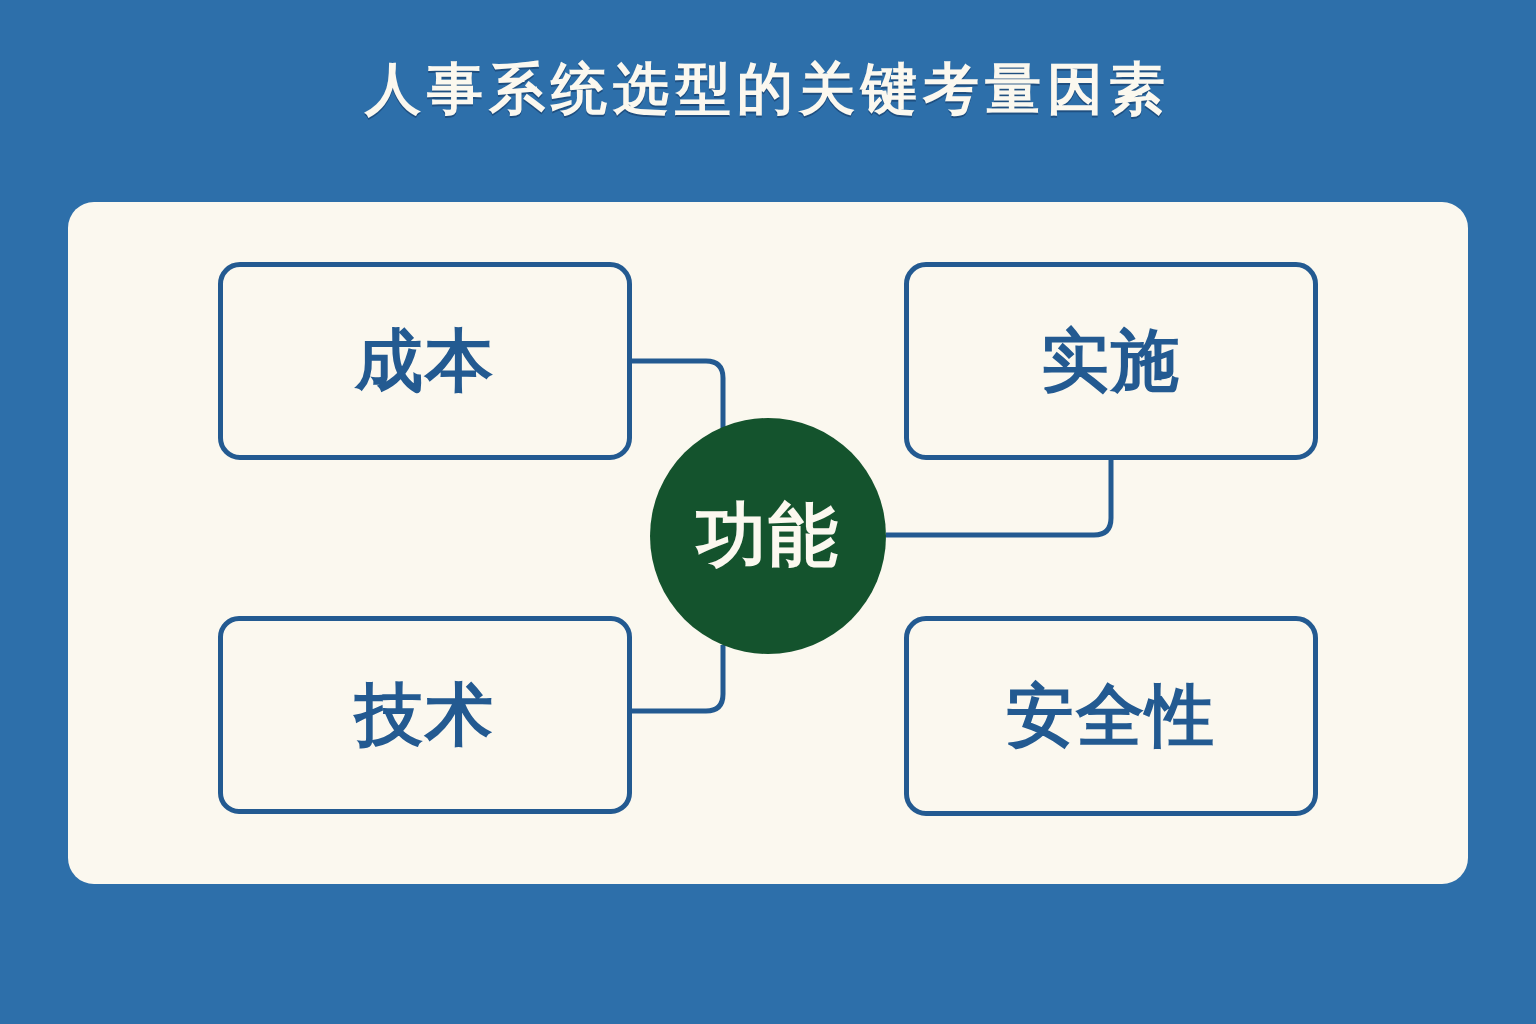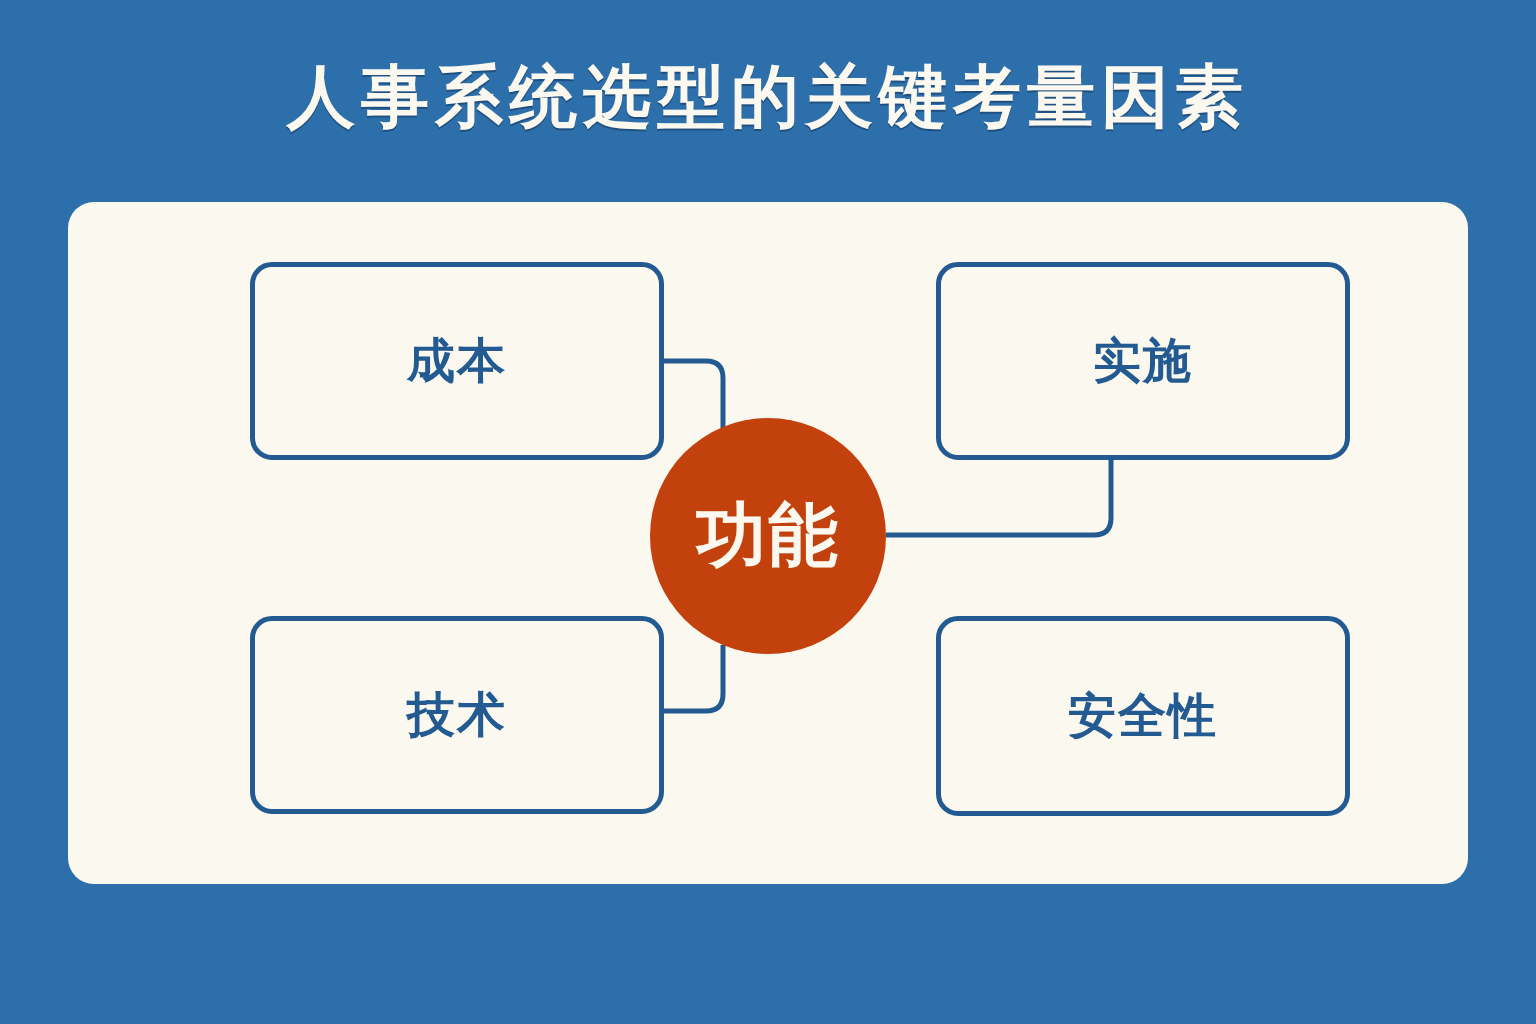--- a/index.html
+++ b/index.html
@@ -4,37 +4,37 @@
   <style>
     html, body { margin:0; padding:0; }
     body {
       width:1536px; height:1024px; overflow:hidden;
       background:#2d6faa;
       font-family: "DejaVu Sans", "Liberation Sans", sans-serif;
       position:relative;
     }
     .title {
       position:absolute; left:0; top:52px; width:1536px; text-align:center;
-      color:#fbf8ef; font-size:68px; font-weight:bold; letter-spacing:6px;
+      color:#fbf8ef; font-size:56px; font-weight:bold; letter-spacing:6px;
       text-shadow: 0 2px 0 #1f4f80;
     }
     .panel {
       position:absolute; left:68px; top:202px; width:1400px; height:682px;
       background:#fbf8ef; border-radius:26px;
     }
     svg.connectors { position:absolute; left:0; top:0; }
     .box {
       position:absolute; box-sizing:border-box;
       border:5px solid #235a91; border-radius:22px; background:#fbf8ef;
       display:flex; align-items:center; justify-content:center;
-      color:#235a91; font-size:48px; font-weight:bold; letter-spacing:2px;margin-left:32px;
+      color:#235a91; font-size:68px; font-weight:bold; letter-spacing:2px;
     }
     .hub {
       position:absolute; left:650px; top:418px; width:236px; height:236px;
-      border-radius:50%; background:#c2410c; color:#fbf8ef;
+      border-radius:50%; background:#14532d; color:#fbf8ef;
       display:flex; align-items:center; justify-content:center;
       font-size:70px; font-weight:bold; letter-spacing:2px;
     }
   </style>
 </head>
 <body>
 
 <div class="title">人事系统选型的关键考量因素</div>
 
 <div class="panel"></div>
@@ -51,21 +51,21 @@
 </svg>
 
 <div class="box" style="left:218px; top:262px; width:414px; height:198px;">
   <span>成本</span>
 </div>
 
 <div class="box" style="left:904px; top:262px; width:414px; height:198px;align-items:center;">
   <span>实施</span>
 </div>
 
-<div class="box" style="left:218px; top:616px; width:414px; height:198px;">
+<div class="box" style="left:218px; top:616px; width:414px; height:198px;border-radius:21px;">
   <span>技术</span>
 </div>
 
 <div class="box" style="left:904px; top:616px; width:414px; height:200px;">
   <span>安全性</span>
 </div>
 
 <div class="hub">
   <span>功能</span>
 </div>

